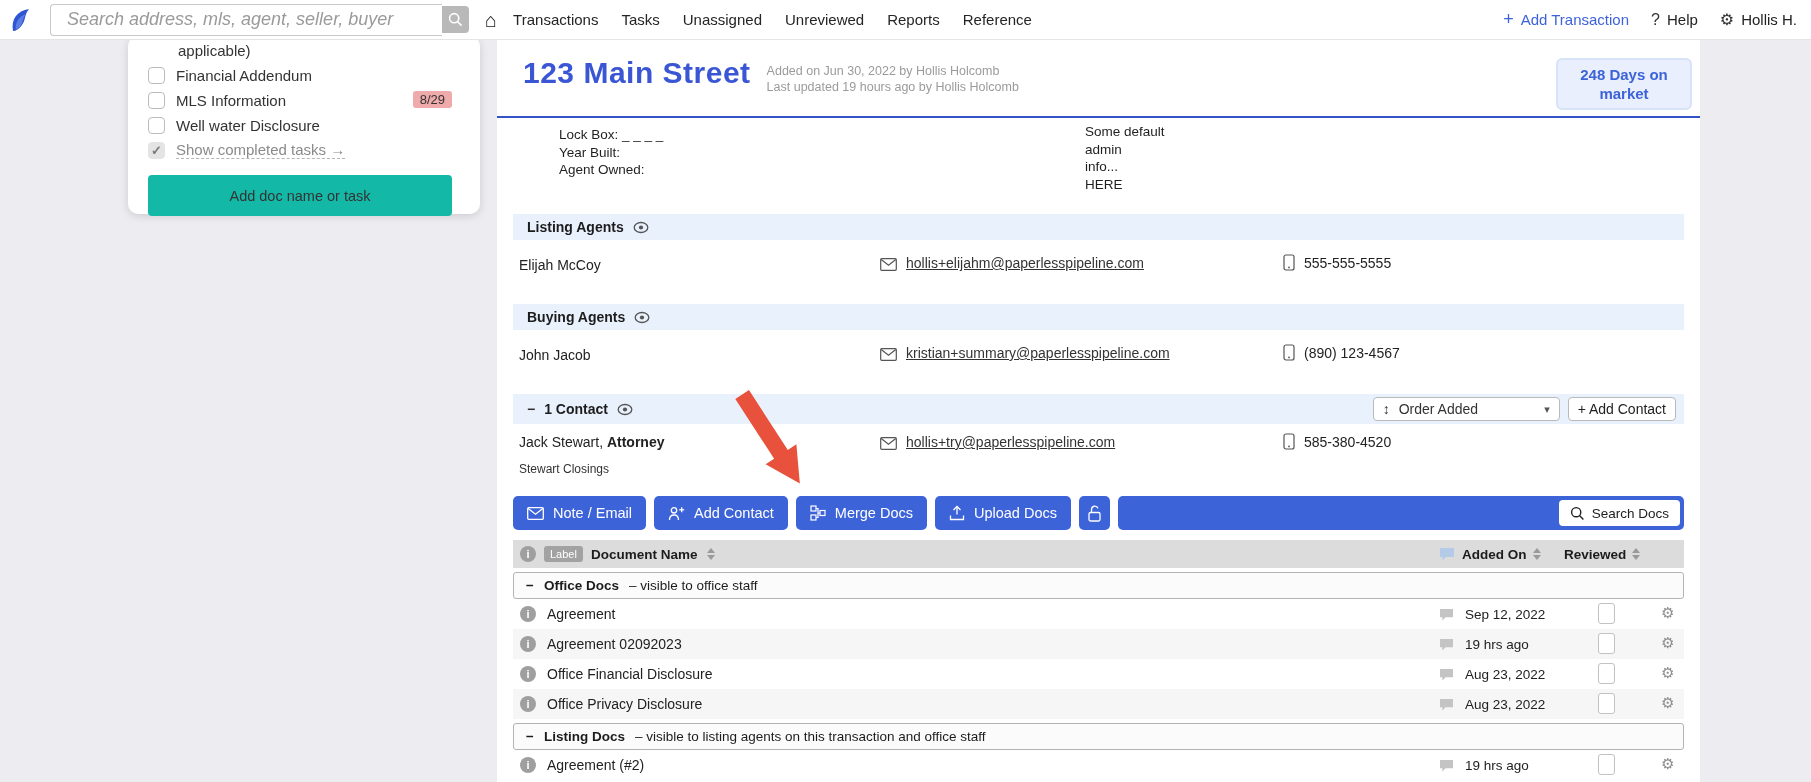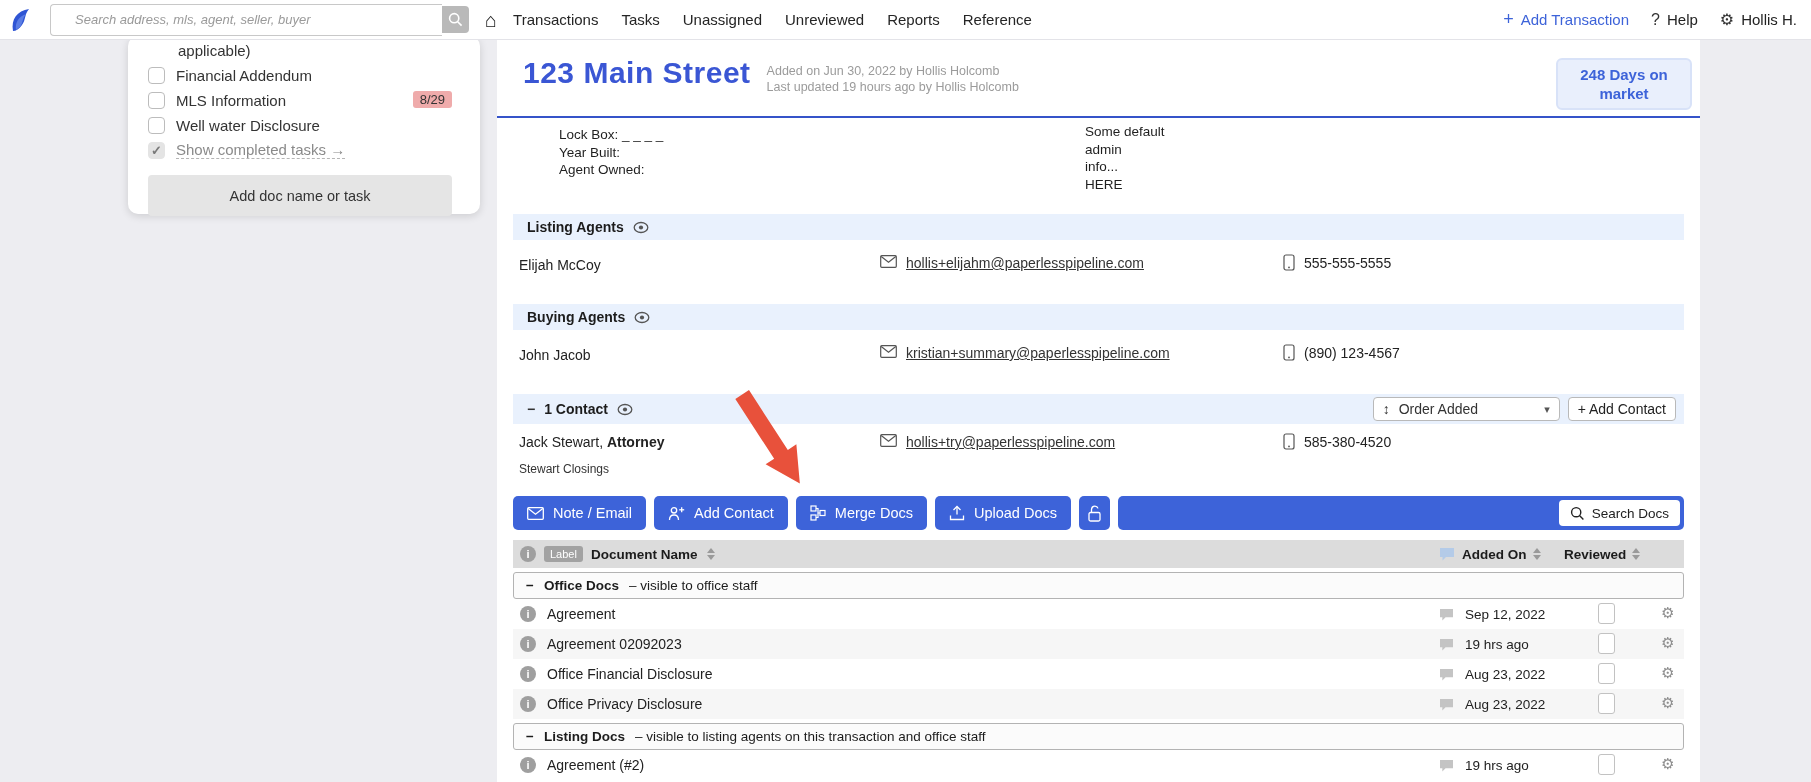--- a/index.html
+++ b/index.html
@@ -7,21 +7,21 @@
   body {
     width:1811px; height:782px; position:relative; overflow:hidden;
     background:#ededf1; font-family:"Liberation Sans", sans-serif; color:#222;
   }
   
   .topbar{position:absolute;left:0;top:0;width:1811px;height:40px;background:#fff;
     border-bottom:1px solid #e3e3e8;display:flex;align-items:center;padding:0 14px 0 8px;gap:16px;z-index:6;}
   .logo{width:26px;height:26px;flex:none;cursor:pointer;}
   .search-wrap{display:flex;align-items:center;height:27px;}
   .search-input{width:392px;height:32px;border:1px solid #c8c8c8;border-right:none;border-radius:4px 0 0 4px;
-    padding:0 24px;font-style:italic;font-size:13px;color:#444;outline:none;font-family:inherit;}
+    padding:0 16px;font-style:italic;font-size:18px;color:#444;outline:none;font-family:inherit;}
   .search-input::placeholder{color:#9a9a9a;font-style:italic;}
   .search-btn{width:27px;height:27px;background:#b9b9b9;border:none;border-radius:0 4px 4px 0;
     display:flex;align-items:center;justify-content:center;cursor:pointer;flex:none;}
   .home{font-size:20px;color:#222;cursor:pointer;line-height:20px;}
   .nav{display:flex;gap:23px;font-size:15px;color:#252525;font-weight:500;}
   .nav span{cursor:pointer;white-space:nowrap;}
   .topbar-right{margin-left:auto;display:flex;align-items:center;gap:22px;font-size:15px;}
   .add-trans{color:#3d63d9;display:flex;align-items:center;gap:7px;font-weight:500;cursor:pointer;}
   .add-trans .plus{font-size:18px;font-weight:400;}
   .help,.user{display:flex;align-items:center;gap:7px;color:#222;cursor:pointer;}
@@ -30,21 +30,21 @@
   
   .sidebar-card{position:absolute;left:128px;top:36px;width:352px;height:178px;background:#fff;
     border-radius:10px;box-shadow:0 2px 9px rgba(0,0,0,.14);padding:6px 28px 14px 20px;font-size:15px;color:#333;}
   .task-overflow{padding-left:30px;line-height:18px;margin-bottom:2px;}
   .task-row{display:flex;align-items:center;gap:11px;margin:5px 0;position:relative;height:20px;}
   .checkbox{width:17px;height:17px;border:1.5px solid #bcbcbc;border-radius:4px;background:#fff;flex:none;cursor:pointer;}
   .checkbox.checked{background:#e4e4e4;border-color:#e4e4e4;color:#7a7a7a;font-size:13px;line-height:15px;
     text-align:center;font-weight:bold;}
   .task-badge{position:absolute;right:0;top:1px;background:#efabab;color:#333;font-size:13px;padding:1px 7px;border-radius:3px;}
   .show-completed{color:#8a8a8a;border-bottom:1.5px dashed #b5b5b5;cursor:pointer;}
-  .add-doc-btn{margin-top:10px;width:100%;height:41px;background:#e5e5e5;border:none;border-radius:4px;
+  .add-doc-btn{margin-top:10px;width:100%;height:41px;background:#14b8a6;border:none;border-radius:4px;
     font-size:14.5px;color:#333;cursor:pointer;font-family:inherit;}
   
   .panel{position:absolute;left:497px;top:40px;width:1203px;height:742px;background:#fff;}
   .panel-header{height:78px;border-bottom:2px solid #3553c9;position:relative;display:flex;align-items:flex-start;
     padding:16px 0 0 26px;}
   .title{font-size:30px;font-weight:bold;color:#3a56d4;letter-spacing:.5px;margin:0;line-height:34px;}
   .meta{margin-left:16px;padding-top:7px;font-size:12.5px;color:#9b9b9b;line-height:16px;}
   .days-badge{position:absolute;right:8px;top:18px;width:136px;background:#e9effc;border:2px solid #d8e2f8;
     border-radius:6px;color:#3d63d9;font-weight:bold;font-size:15px;text-align:center;padding:5px 0;line-height:19px;}
   .details{position:relative;height:96px;}
@@ -59,21 +59,21 @@
   .banner-right{margin-left:auto;display:flex;gap:8px;align-items:center;font-weight:normal;}
   .sort-dd{width:187px;height:24px;background:#fff;border:1px solid #b9b9b9;border-radius:4px;display:flex;
     align-items:center;gap:9px;padding:0 9px;font-size:14px;color:#333;cursor:pointer;}
   .sort-dd .caret{margin-left:auto;color:#555;font-size:11px;}
   .add-contact-btn{height:24px;background:#fff;border:1px solid #b9b9b9;border-radius:4px;font-size:14px;
     color:#222;padding:0 9px;font-family:inherit;cursor:pointer;}
   .agent-row{position:relative;height:64px;font-size:14px;color:#222;}
   .agent-name{position:absolute;left:22px;top:17px;}
   .contact-row .agent-name{top:10px;}
   .company{position:absolute;left:22px;top:38px;font-size:12px;color:#333;}
-  .cell-email{position:absolute;left:383px;top:15px;display:flex;align-items:flex-start;gap:9px;}
+  .cell-email{position:absolute;left:383px;top:15px;display:flex;align-items:flex-end;gap:9px;}
   .contact-row .cell-email{top:10px;}
   .cell-email a{color:#333;text-decoration:underline;}
   .cell-phone{position:absolute;left:786px;top:14px;display:flex;align-items:center;gap:9px;}
   .contact-row .cell-phone{top:9px;}
   
   .toolbar{margin:8px 16px 0;display:flex;align-items:center;gap:8px;height:34px;}
   .btn-blue{height:34px;background:#3d63d9;color:#fff;border:none;border-radius:5px;font-size:14.5px;
     font-weight:500;display:flex;align-items:center;gap:9px;padding:0 14px;font-family:inherit;cursor:pointer;white-space:nowrap;}
   .ring{border:4px solid #e8513b;border-radius:10px;padding:2px 3px;display:flex;margin:-6px 0;}
   .lock-btn{width:31px;padding:0;justify-content:center;}

